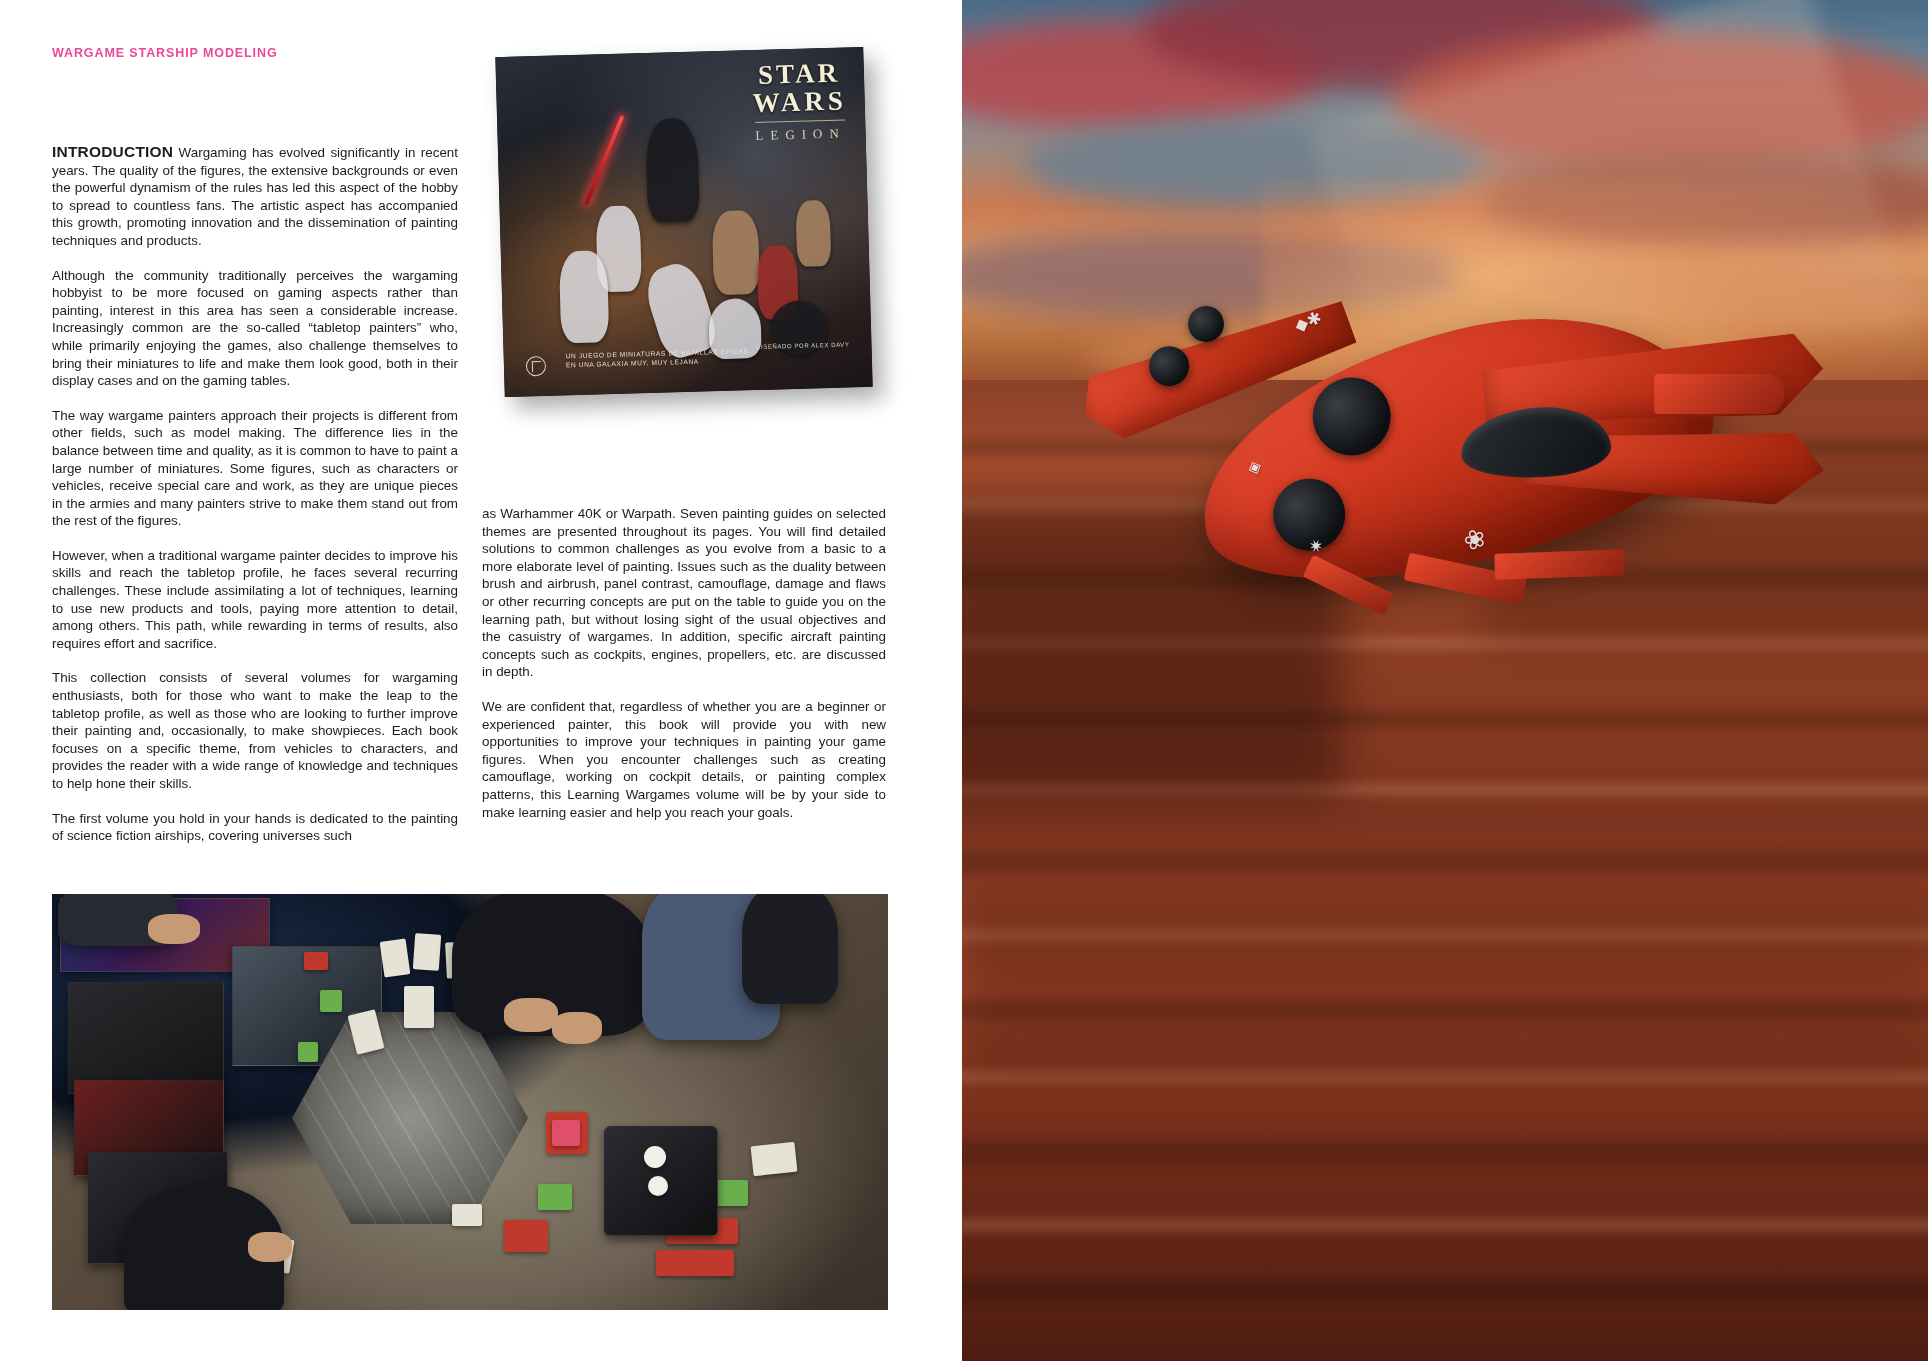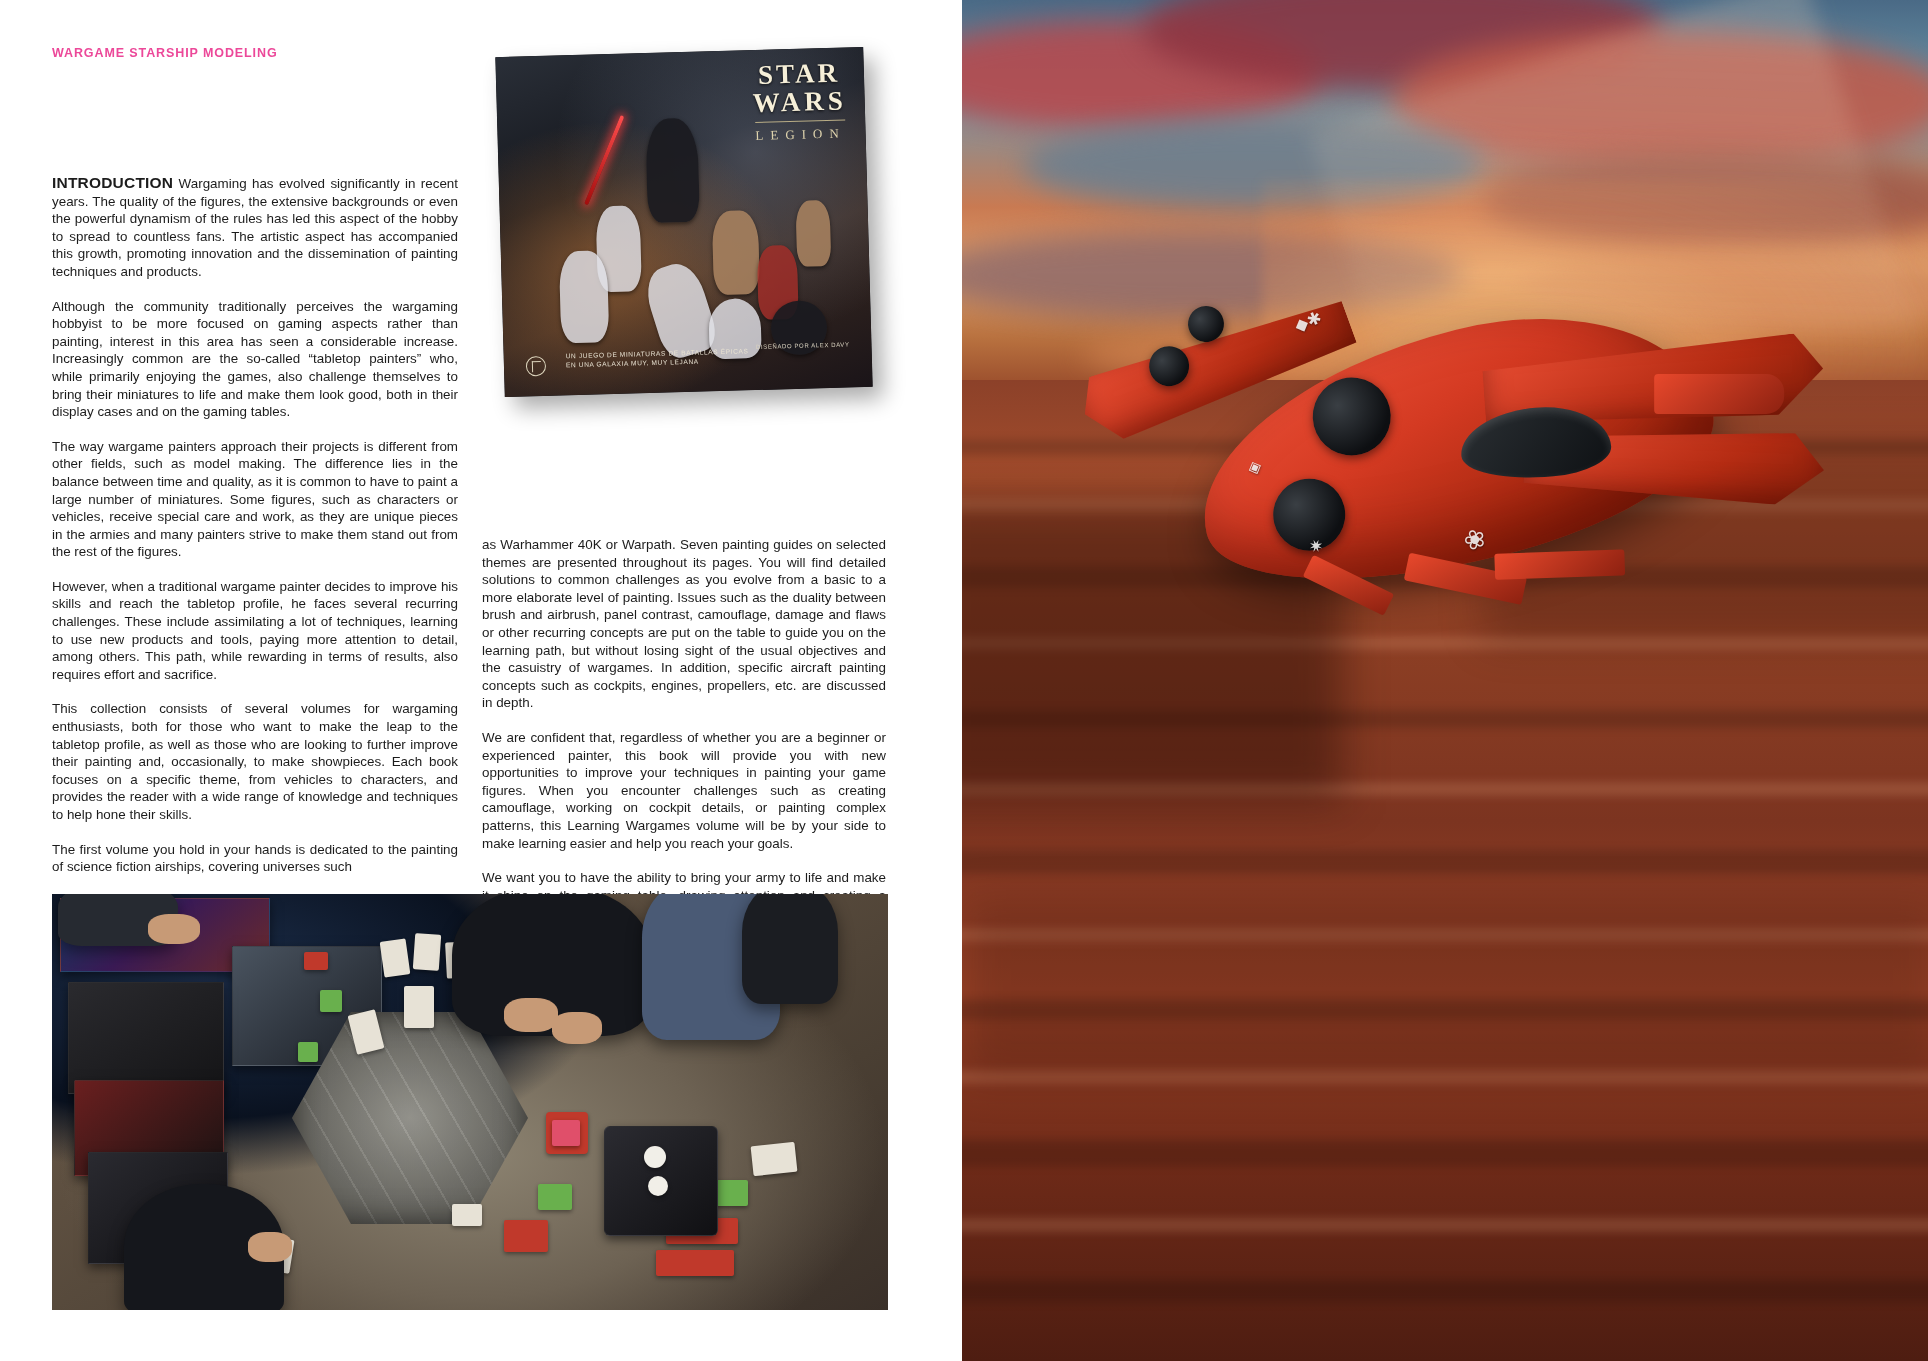--- a/index.html
+++ b/index.html
@@ -38,21 +38,20 @@
     color: #ec4899;
     text-transform: uppercase;
   }
   .col {
     position: absolute;
     width: 406px;
     font-size: 13.4px;
     line-height: 17.6px;
     color: #1c1c1c;
     text-align: justify;
-    margin-top: 31px;
   }
   .col p { margin: 0 0 17px 0; }
   .col p:last-child { margin-bottom: 0; }
   .lead-in {
     font-weight: bold;
     font-size: 15.5px;
     letter-spacing: 0.2px;
   }
   #col-left  { left: 52px;  top: 143px; }
   #col-right { left: 482px; top: 505px; width: 404px; }
@@ -398,21 +397,20 @@
       <p>Although the community traditionally perceives the wargaming hobbyist to be more focused on gaming aspects rather than painting, interest in this area has seen a considerable increase. Increasingly common are the so-called “tabletop painters” who, while primarily enjoying the games, also challenge themselves to bring their miniatures to life and make them look good, both in their display cases and on the gaming tables.</p>
       <p>The way wargame painters approach their projects is different from other fields, such as model making. The difference lies in the balance between time and quality, as it is common to have to paint a large number of miniatures. Some figures, such as characters or vehicles, receive special care and work, as they are unique pieces in the armies and many painters strive to make them stand out from the rest of the figures.</p>
       <p>However, when a traditional wargame painter decides to improve his skills and reach the tabletop profile, he faces several recurring challenges. These include assimilating a lot of techniques, learning to use new products and tools, paying more attention to detail, among others. This path, while rewarding in terms of results, also requires effort and sacrifice.</p>
       <p>This collection consists of several volumes for wargaming enthusiasts, both for those who want to make the leap to the tabletop profile, as well as those who are looking to further improve their painting and, occasionally, to make showpieces. Each book focuses on a specific theme, from vehicles to characters, and provides the reader with a wide range of knowledge and techniques to help hone their skills.</p>
       <p>The first volume you hold in your hands is dedicated to the painting of science fiction airships, covering universes such</p>
     </div>
 
     <div class="col" id="col-right">
       <p>as Warhammer 40K or Warpath. Seven painting guides on selected themes are presented throughout its pages. You will find detailed solutions to common challenges as you evolve from a basic to a more elaborate level of painting. Issues such as the duality between brush and airbrush, panel contrast, camouflage, damage and flaws or other recurring concepts are put on the table to guide you on the learning path, but without losing sight of the usual objectives and the casuistry of wargames. In addition, specific aircraft painting concepts such as cockpits, engines, propellers, etc. are discussed in depth.</p>
       <p>We are confident that, regardless of whether you are a beginner or experienced painter, this book will provide you with new opportunities to improve your techniques in painting your game figures. When you encounter challenges such as creating camouflage, working on cockpit details, or painting complex patterns, this Learning Wargames volume will be by your side to make learning easier and help you reach your goals.</p>
-      <p>We want you to have the ability to bring your army to life and make it shine on the gaming table, drawing attention and creating a unique experience for all players.</p>
     </div>
 
     <div class="table-photo">
       <div class="tp-bg"></div>
 
       <div class="tp-box" style="left:8px; top:4px; width:210px; height:74px; background:linear-gradient(140deg,#123a62,#3a1a55 45%,#6b2a2a);"></div>
       <div class="tp-box" style="left:180px; top:52px; width:150px; height:120px; background:linear-gradient(140deg,#4a5460,#1b1f26);"></div>
       <div class="tp-box" style="left:16px; top:88px; width:156px; height:112px;"></div>
       <div class="tp-box" style="left:22px; top:186px; width:150px; height:96px; background:linear-gradient(140deg,#6a1f1f,#1a1212);"></div>
       <div class="tp-box" style="left:36px; top:258px; width:140px; height:112px; background:linear-gradient(140deg,#2a2a30,#0e0e11);"></div>

